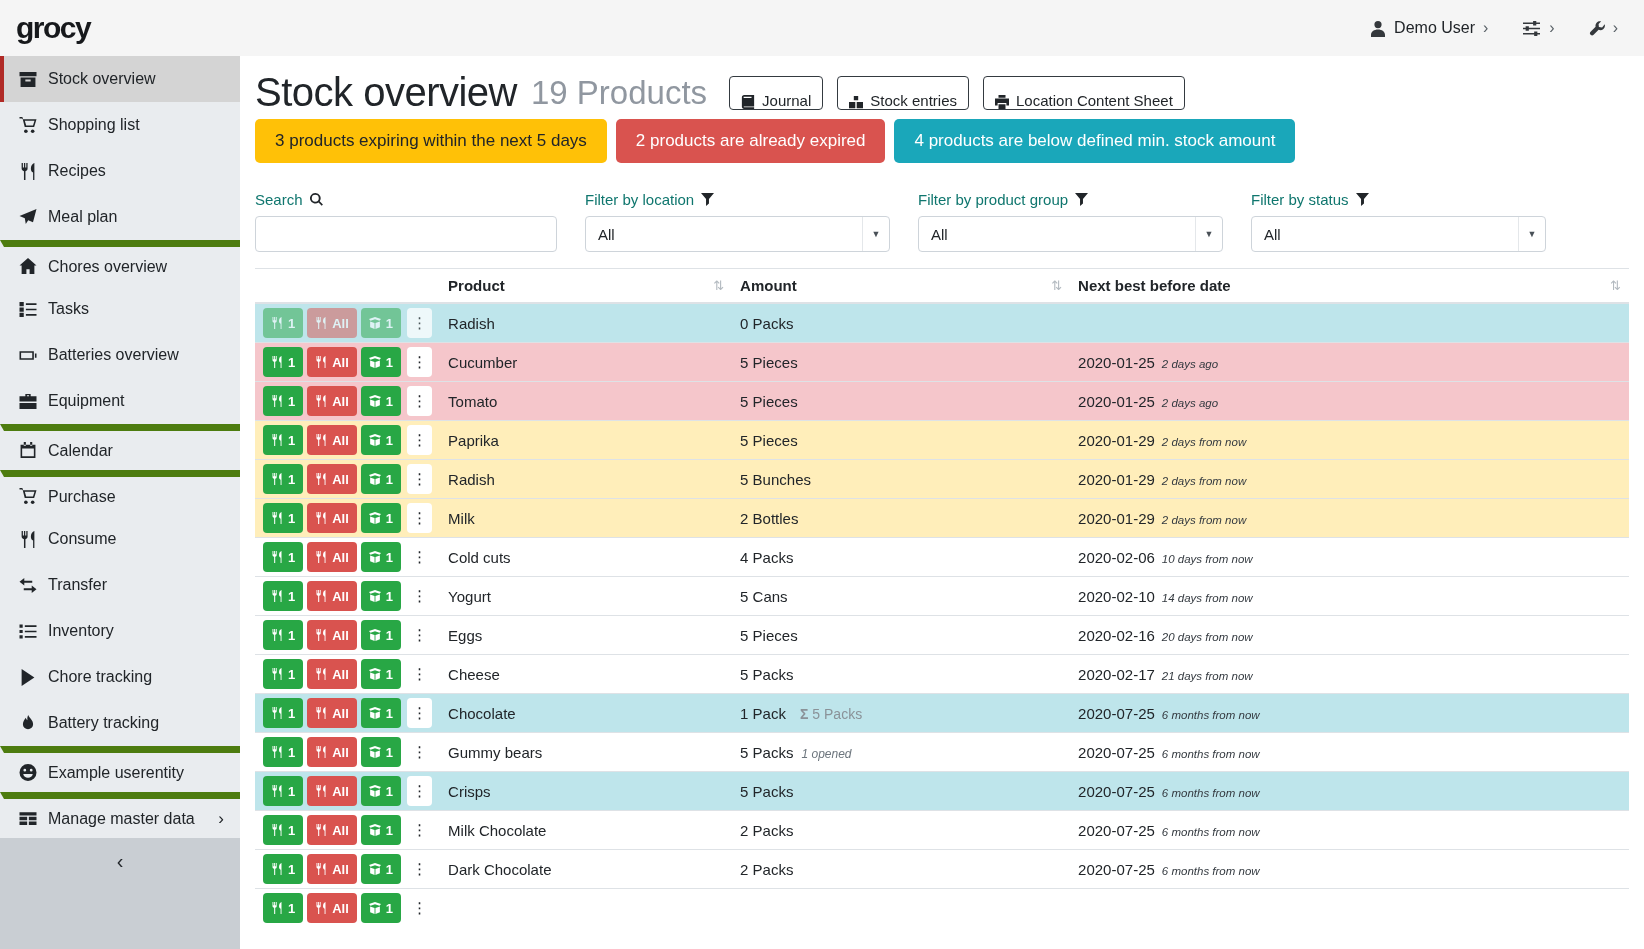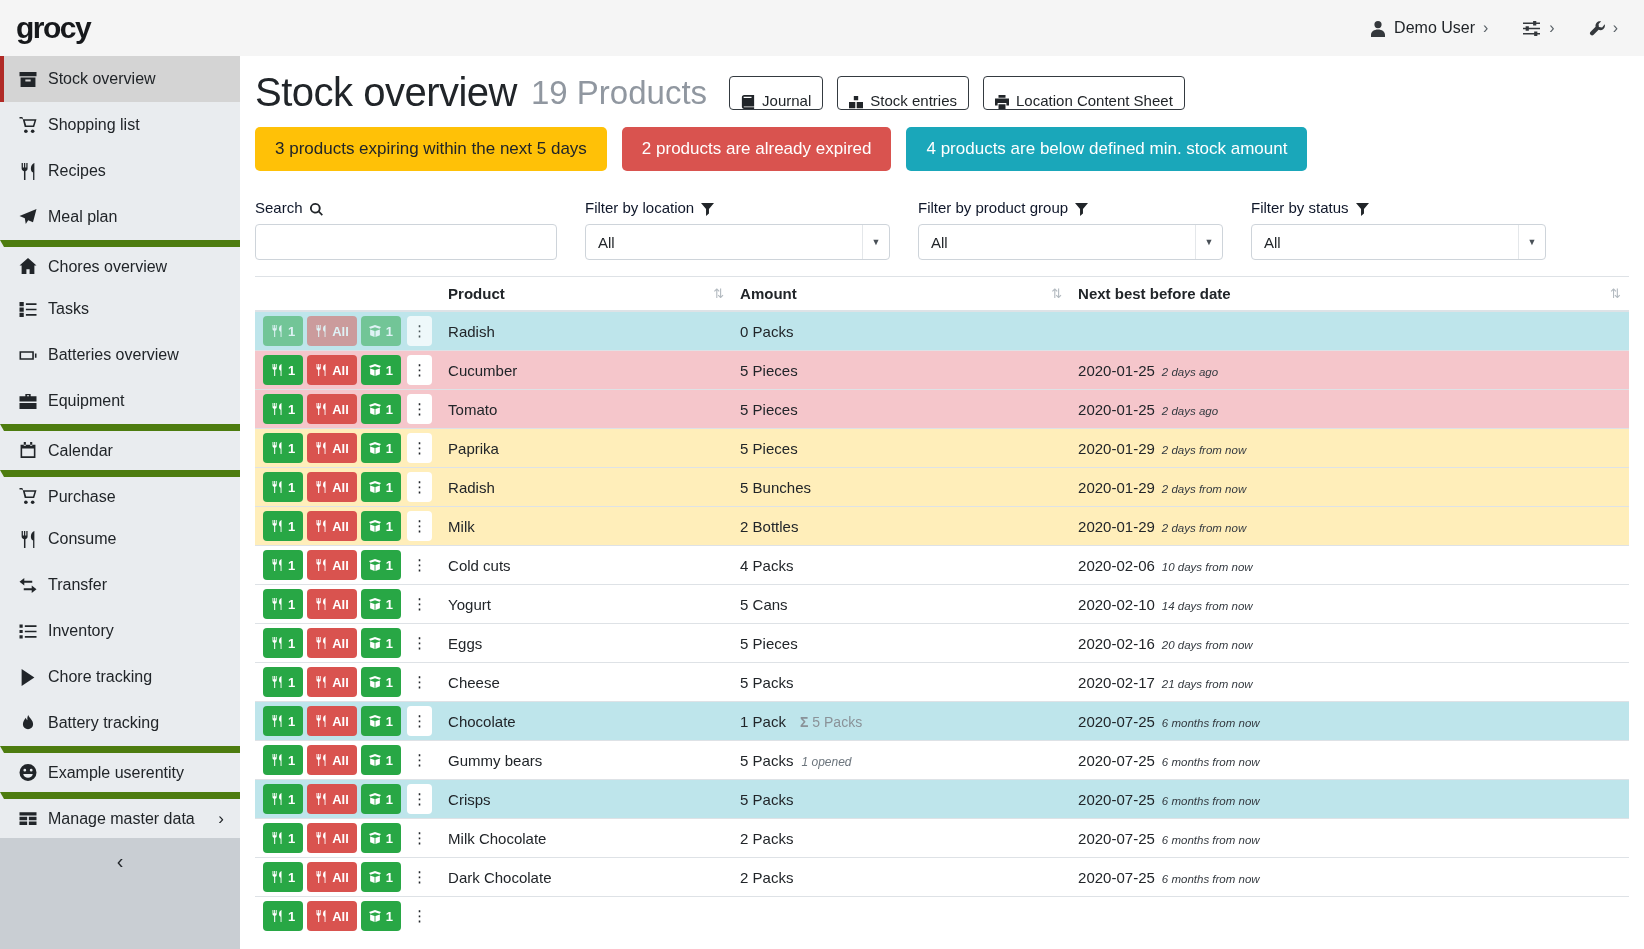--- a/index.html
+++ b/index.html
@@ -33,30 +33,30 @@
   .sidebar-footer{flex:1;background:#c9ced3;display:flex;justify-content:center;align-items:flex-start;padding-top:12px;font-size:20px;color:#212529;cursor:pointer}
 
   
   .main{flex:1;padding:14px 15px 0;overflow:hidden}
   .page-head{display:flex;align-items:center;gap:14px}
   .page-title{font-size:40px;font-weight:500;margin:0;letter-spacing:-.5px}
   .page-subtitle{font-size:33px;color:#9097a0;font-weight:400;margin-right:8px}
   .toolbar-btn{display:flex;align-items:flex-end;gap:7px;border:1px solid #343a40;border-radius:4px;background:#fff;padding:0 11px;font-size:15px;cursor:pointer;height:34px;color:#212529;font-family:inherit}
   .tb-icon{width:14px;height:14px;fill:#212529}
 
-  .alerts{display:flex;gap:15px;margin-top:12px}
+  .alerts{display:flex;gap:9px;margin-top:4px}
   .alert{border-radius:5px;padding:12px 20px;font-size:17px;cursor:pointer;white-space:nowrap}
   .alert-warning{background:var(--warning-yellow);color:#212529}
   .alert-danger{background:var(--danger-red);color:#fff}
   .alert-info{background:var(--info-teal);color:#fff}
 
   .filters{display:flex;gap:28px;margin-top:28px}
   .filter-group{display:flex;flex-direction:column;gap:8px}
   .fg-search{width:302px}.fg-loc{width:305px}.fg-pg{width:305px}.fg-status{width:295px}
-  .filter-label{font-size:15px;display:flex;align-items:flex-end;gap:7px;color:#0f172a}
+  .filter-label{font-size:15px;display:flex;align-items:center;gap:7px;color:#0f766e}
   .f-icon{width:13px;height:13px;fill:#212529}
   .text-input{height:36px;border:1px solid #ced4da;border-radius:4px;padding:0 12px;font-size:15px;width:100%;font-family:inherit;color:#212529}
   .select{height:36px;border:1px solid #ced4da;border-radius:4px;background:#fff;display:flex;align-items:center;justify-content:space-between;padding-left:12px;font-size:15px;cursor:pointer}
   .select-arrow{width:27px;height:100%;display:flex;align-items:center;justify-content:center;color:#495057;font-size:9px;border-left:1px solid #e4e7ea}
 
   
   .stock-table{width:100%;border-collapse:collapse;margin-top:16px}
   .stock-table th{font-size:15px;text-align:left;padding:8px;border-bottom:2px solid #dee2e6;border-top:1px solid #dee2e6;position:relative;cursor:pointer;font-weight:700}
   .sort-ind{position:absolute;right:8px;top:9px;color:#b3bac0;font-size:13px;font-weight:400}
   .th-actions{width:176px}

